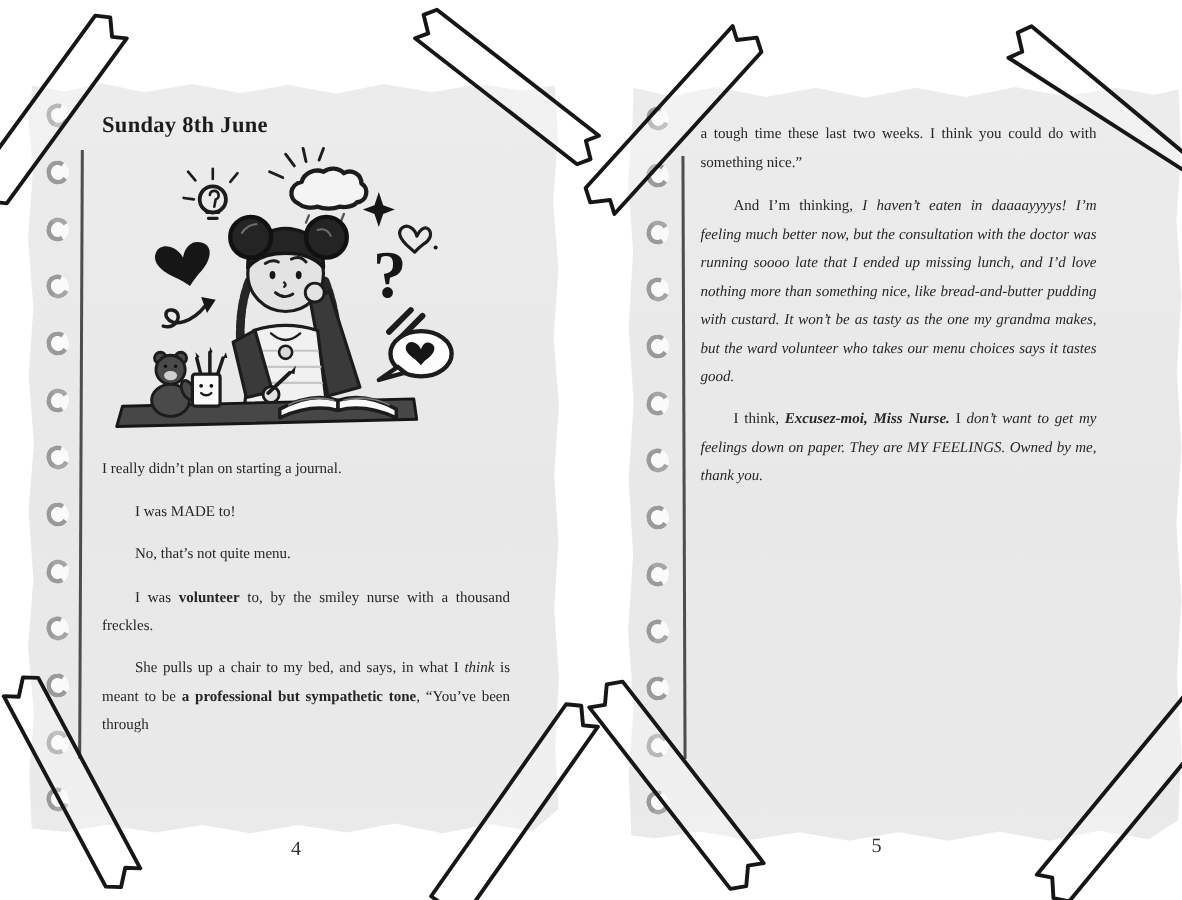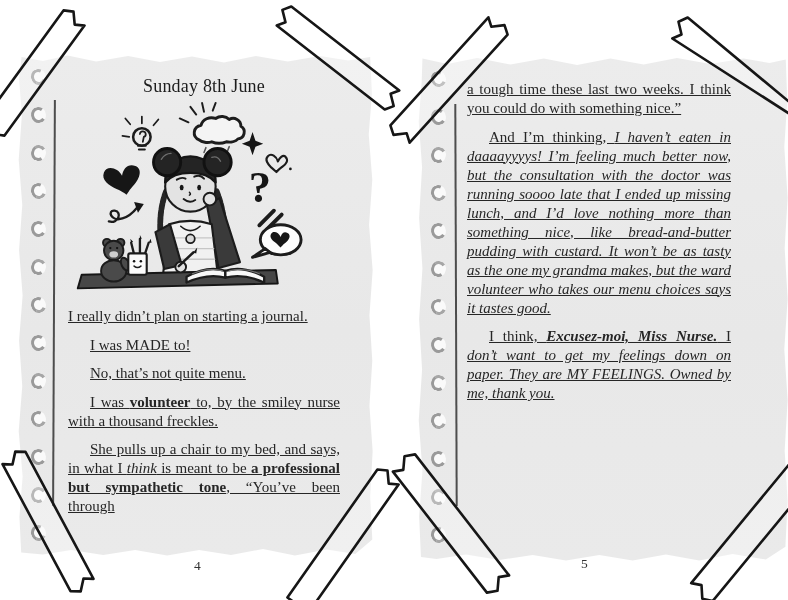--- a/index.html
+++ b/index.html
@@ -14,23 +14,23 @@
   .hole{width:9px;height:10px;border:3.5px solid #9a9a9a;border-right-color:transparent;
         border-radius:50%;background:#fafafa;transform:rotate(-10deg);}
   .hole:nth-child(3n){transform:rotate(14deg);border-top-color:#a6a6a6;}
   .hole:nth-child(3n+1){transform:rotate(-22deg);border-bottom-color:#a6a6a6;}
   .rule{position:absolute;width:1.5px;background:#4d4d4d;}
   .page-left .rule{left:35px;top:46px;height:406px;transform:rotate(.25deg);}
   .page-right .rule{left:37px;top:48px;height:402px;transform:rotate(-.2deg);}
   .content{position:absolute;}
   .page-left .content{left:50px;top:22px;width:272px;}
   .page-right .content{left:49px;top:24px;width:264px;}
-  .heading{font-size:18px;font-weight:normal;text-align:center;margin:0 0 4px 0;letter-spacing:.2px;color:#1c1c1c;}
+  .heading{font-size:15px;font-weight:bold;text-align:left;margin:0 0 4px 0;letter-spacing:.2px;color:#1c1c1c;}
   .illus{display:block;margin:2px auto 6px auto;}
-  .para{font-size:15px;line-height:19px;text-align:justify;margin:0 0 9.5px 0;color:#262626;text-decoration:underline;}
+  .para{font-size:10px;line-height:19px;text-align:justify;margin:0 0 9.5px 0;color:#262626;}
   .para.indent{text-indent:22px;}
   .run-r{font-style:normal;font-weight:normal;}
   .run-b{font-weight:bold;}
   .run-i{font-style:italic;}
   .run-bi{font-style:italic;font-weight:bold;}
   .pagenum{position:absolute;font-size:13.5px;color:#333;}
   .pagenum-left{left:194px;top:558px;}
   .pagenum-right{left:581px;top:556px;}
   .tapes{position:absolute;left:0;top:0;pointer-events:none;}
 </style>

